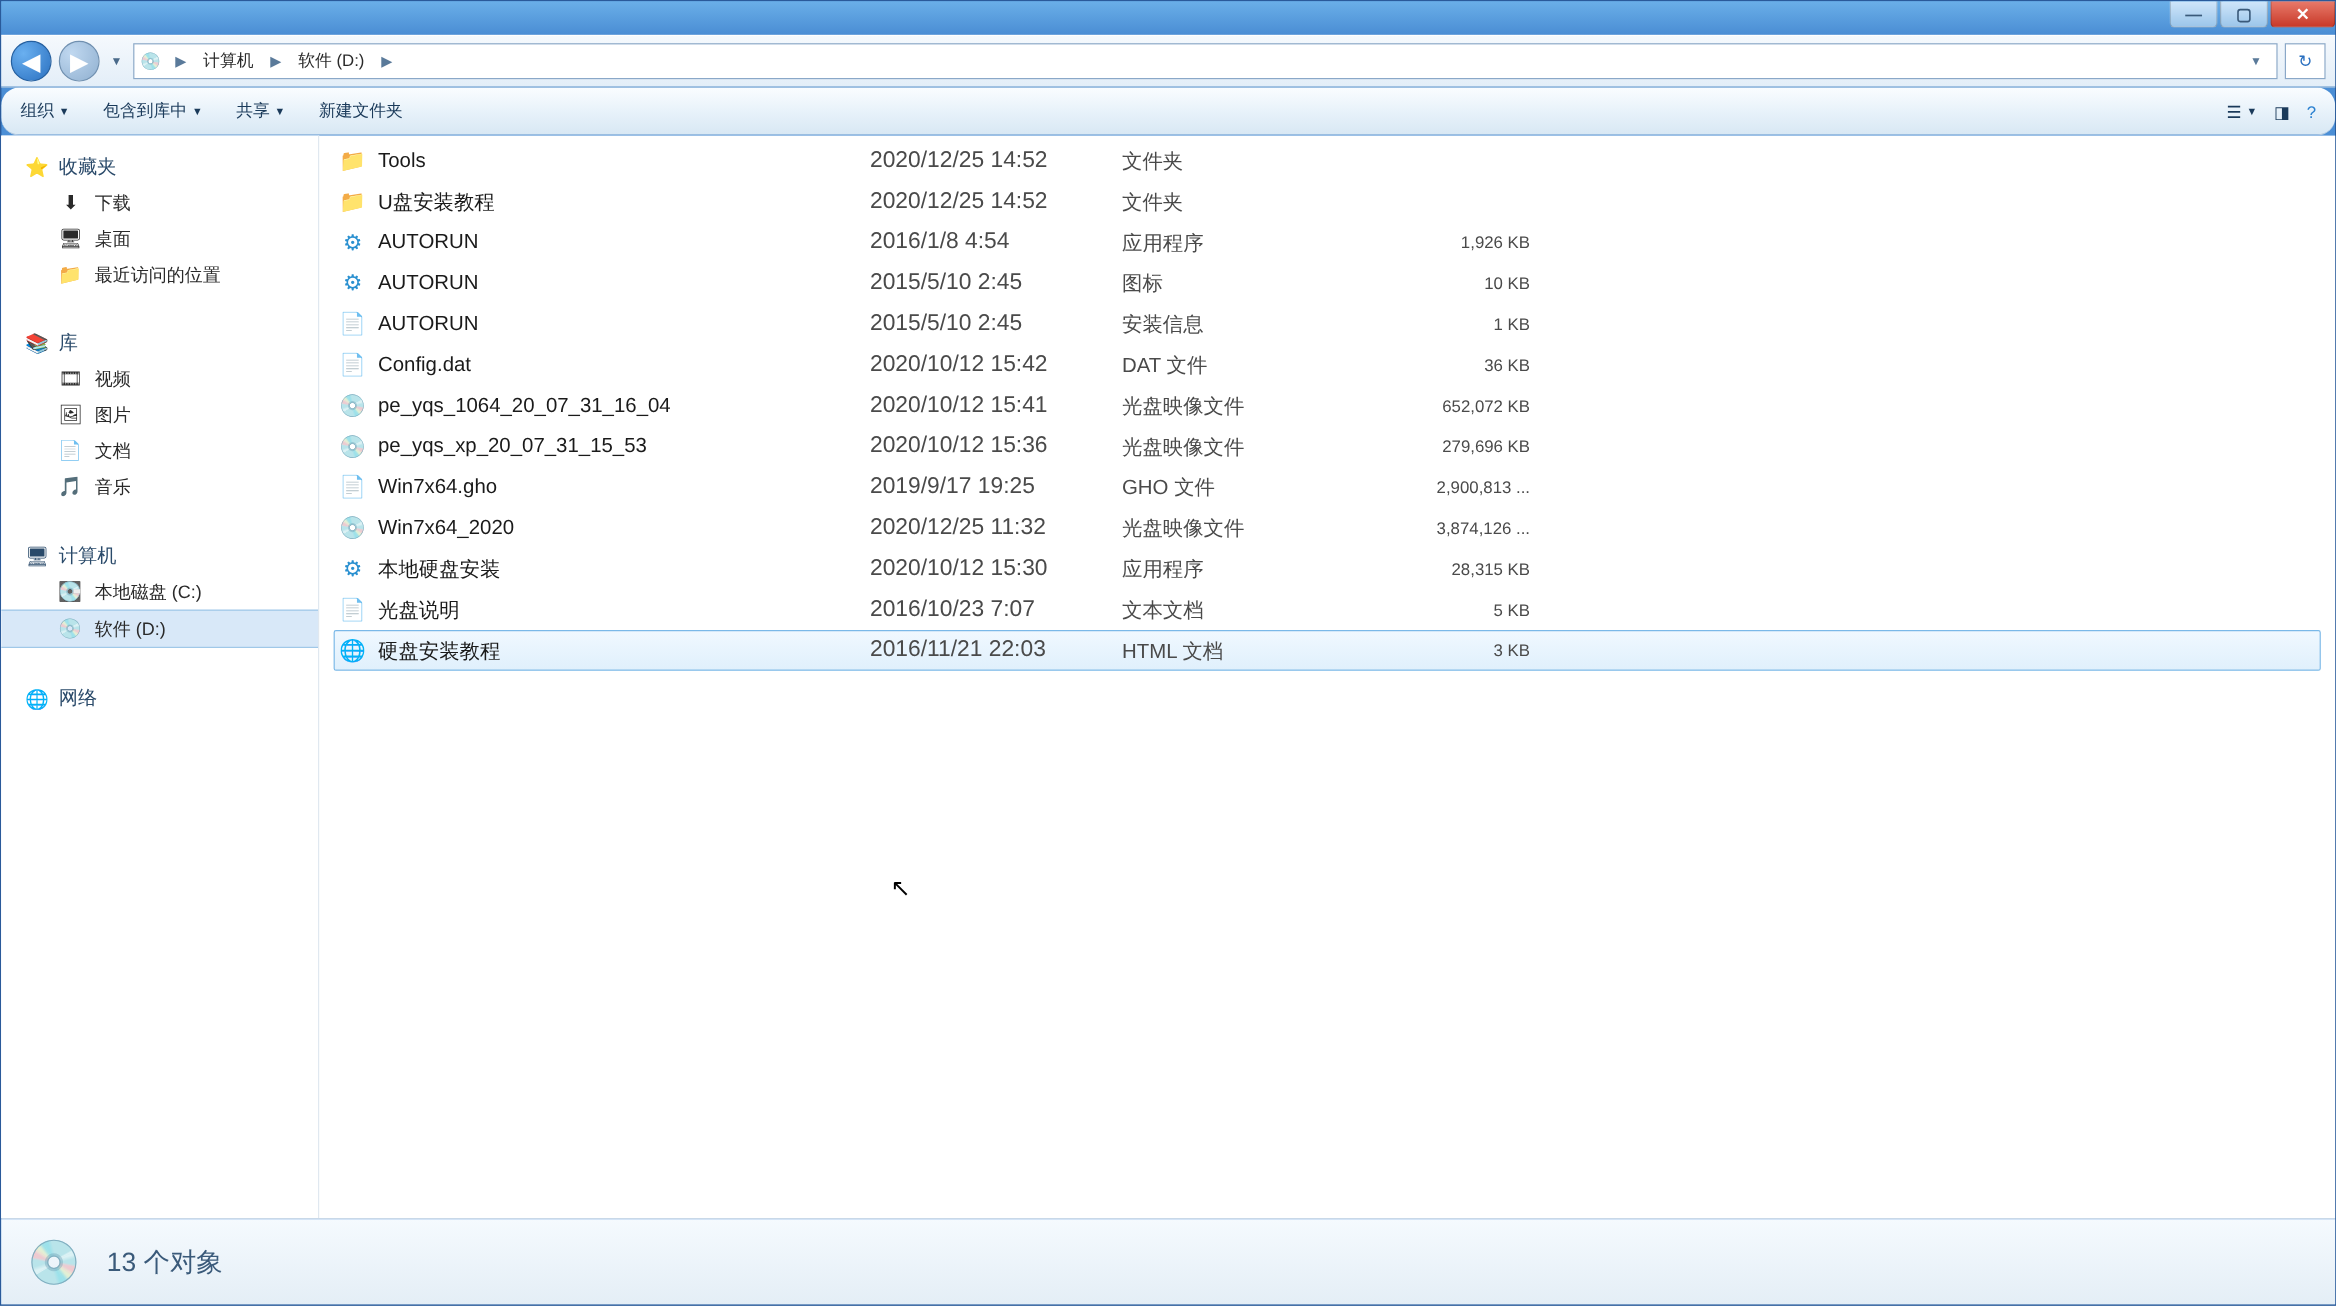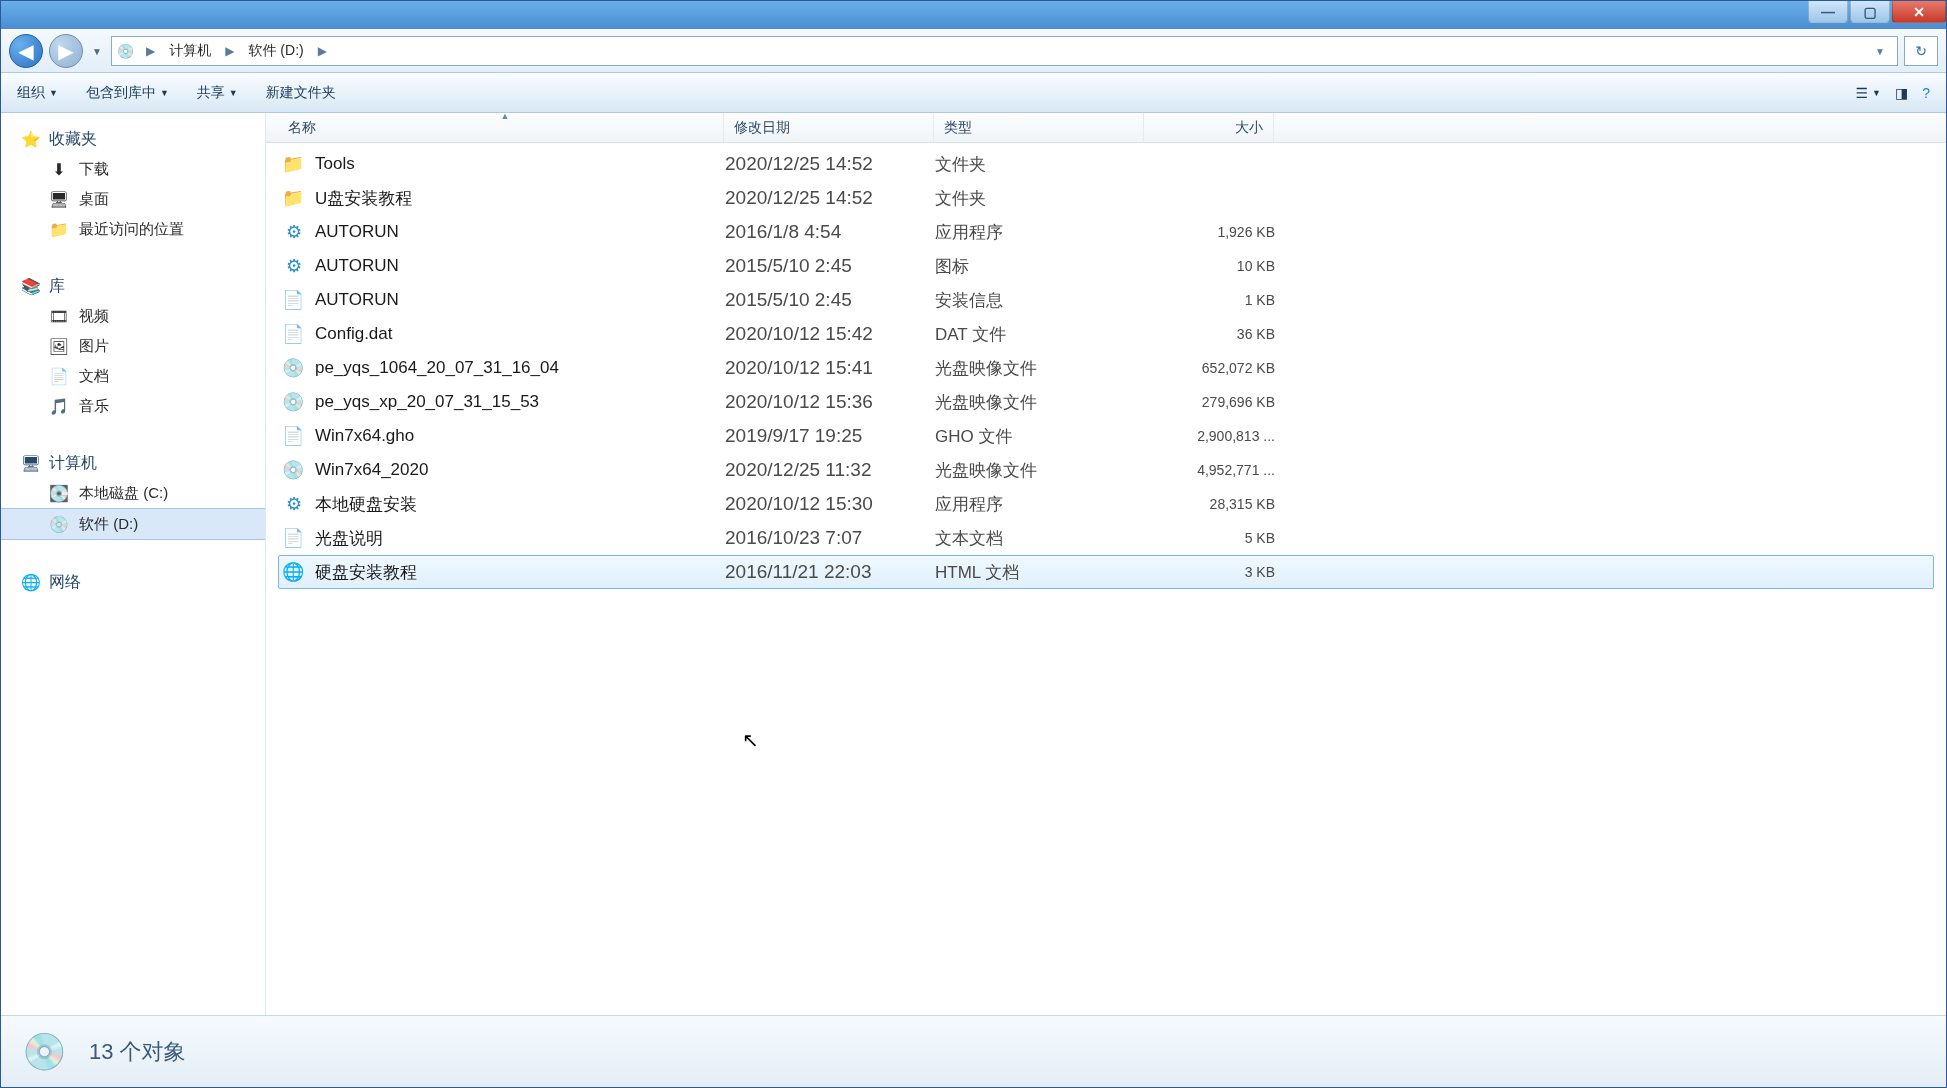--- a/index.html
+++ b/index.html
@@ -87,20 +87,21 @@
   display:flex; align-items:center; padding:0 8px;
   color:#888; font-style:italic;
 }
 .search-bar .sicon { margin-left:auto; color:#4a8ac0; font-style:normal; }
 .toolbar {
   height: 40px;
   background: linear-gradient(180deg,#fafdff 0%,#e8f2fa 50%,#d8e8f4 100%);
   border-bottom: 1px solid #b0c8e0;
   display:flex; align-items:center; padding:0 16px; gap:28px;
   color:#1a3a5a;
+  border-radius:15px;
 }
 .tool-item { display:flex; align-items:center; gap:4px; cursor:pointer; }
 .tool-dd { font-size:9px; }
 .toolbar-right { margin-left:auto; display:flex; gap:14px; align-items:center; }
 .view-btn { display:flex; align-items:center; gap:4px; }
 .content {
   flex:1; display:flex; background:#fff; min-height:0;
 }
 .sidebar {
   width: 265px;
@@ -289,29 +290,20 @@
       </div>
       <div class="side-group">
         <div class="side-header">
           <span class="icon16">🌐</span>
           <span>网络</span>
         </div>
       </div>
     </div>
 
     <div class="file-area">
-      <div class="columns">
-        <div class="col col-name">
-          <span>名称</span>
-          <span class="sort-ind">▲</span>
-        </div>
-        <div class="col col-date">修改日期</div>
-        <div class="col col-type">类型</div>
-        <div class="col col-size">大小</div>
-      </div>
       <div class="file-list" id="file-list">
           <div class="file-row">
             <div class="cell-name">
               <span class="ficon folder-ic">📁</span>
               <span>Tools</span>
             </div>
             <div class="cell-date">2020/12/25 14:52</div>
             <div class="cell-type">文件夹</div>
             <div class="cell-size"></div>
           </div>
@@ -387,21 +379,21 @@
             <div class="cell-type">GHO 文件</div>
             <div class="cell-size">2,900,813 ...</div>
           </div>
           <div class="file-row">
             <div class="cell-name">
               <span class="ficon iso-ic">💿</span>
               <span>Win7x64_2020</span>
             </div>
             <div class="cell-date">2020/12/25 11:32</div>
             <div class="cell-type">光盘映像文件</div>
-            <div class="cell-size">4,952,771 ...</div>
+            <div class="cell-size">3,874,126 ...</div>
           </div>
           <div class="file-row">
             <div class="cell-name">
               <span class="ficon exe-ic">⚙</span>
               <span>本地硬盘安装</span>
             </div>
             <div class="cell-date">2020/10/12 15:30</div>
             <div class="cell-type">应用程序</div>
             <div class="cell-size">28,315 KB</div>
           </div>

